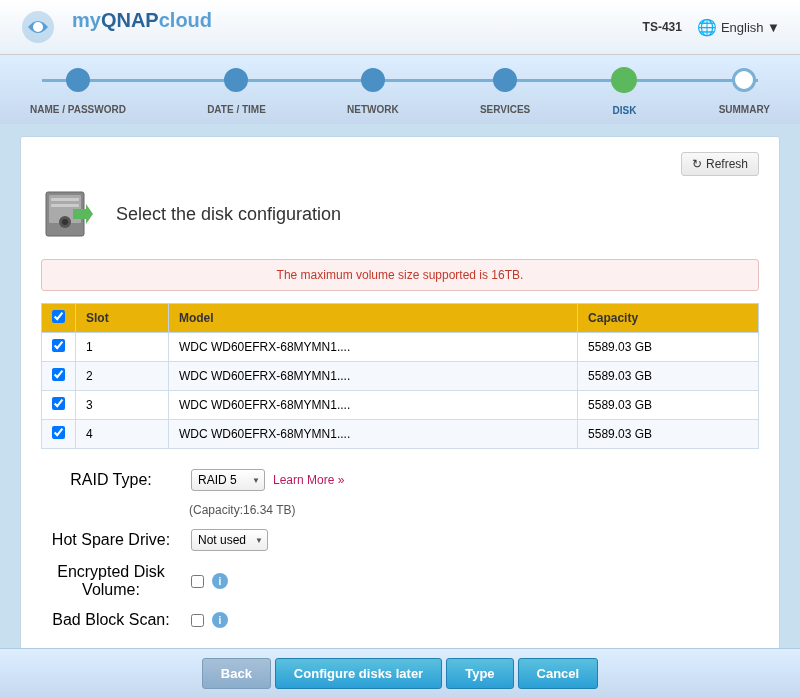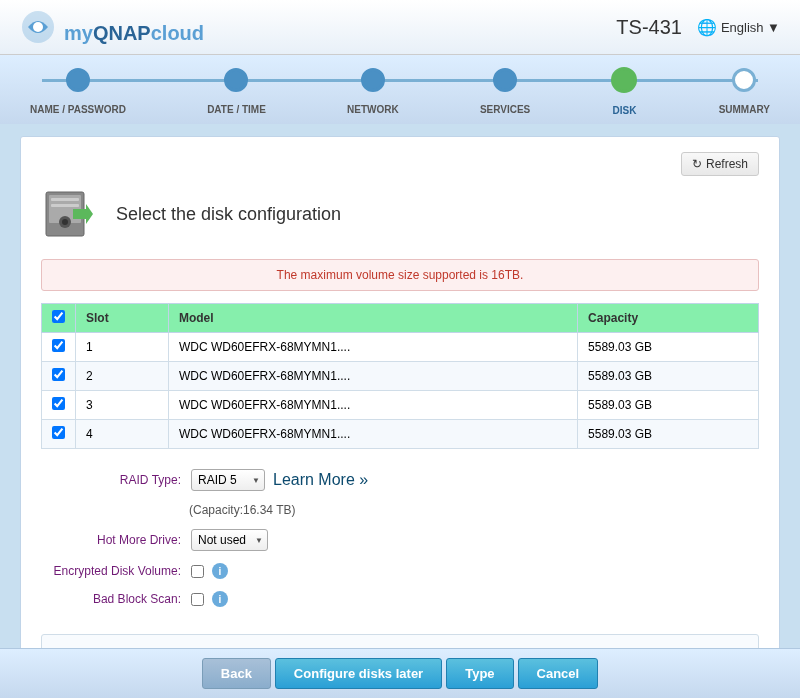--- a/index.html
+++ b/index.html
@@ -17,42 +17,42 @@
       background: linear-gradient(to bottom, #ffffff, #e8f0f8);
       height: 55px;
       display: flex;
       align-items: center;
       justify-content: space-between;
       padding: 0 20px;
       border-bottom: 1px solid #ccc;
     }
     .logo {
       display: flex;
-      align-items: flex-end;
-      gap: 8px;
+      align-items: flex-start;
+      gap: 16px;
     }
     .logo-icon {
       width: 36px;
       height: 36px;
     }
     .logo-text {
       font-size: 20px;
       font-weight: bold;
       color: #2a6496;
     }
     .logo-text span { color: #5a9fd4; }
     .header-right {
       display: flex;
       align-items: center;
       gap: 15px;
     }
     .device-name {
-      font-weight: normal;
+      font-weight: bold;
       color: #333;
-      font-size: 20px;
+      font-size: 12px;
     }
     .lang-selector {
       display: flex;
       align-items: center;
       gap: 4px;
       color: #333;
       font-size: 13px;
       cursor: pointer;
     }
     .globe-icon { color: #555; font-size: 16px; }
@@ -170,21 +170,21 @@
       text-align: center;
     }
 
     
     .disk-table {
       width: 100%;
       border-collapse: collapse;
       margin-bottom: 15px;
     }
     .disk-table th {
-      background: #86efac;
+      background: #eab308;
       border: 1px solid #c0d4e8;
       padding: 6px 10px;
       text-align: left;
       font-weight: bold;
       font-size: 12px;
       color: #333;
     }
     .disk-table td {
       border: 1px solid #d0dde8;
       padding: 6px 10px;
@@ -199,24 +199,24 @@
     .config-options {
       padding: 5px 0;
     }
     .config-row {
       display: flex;
       align-items: center;
       margin-bottom: 12px;
       gap: 10px;
     }
     .config-label {
-      text-align: right;
+      text-align: center;
       width: 140px;
-      color: #701a75;
-      font-size: 12px;
+      color: #000000;
+      font-size: 16px;
       flex-shrink: 0;
     }
     .config-value {
       display: flex;
       align-items: center;
       gap: 8px;
     }
     .select-box {
       padding: 3px 20px 3px 6px;
       border: 1px solid #aaa;
@@ -236,22 +236,22 @@
       content: '▼';
       position: absolute;
       right: 5px;
       top: 50%;
       transform: translateY(-50%);
       font-size: 8px;
       color: #555;
       pointer-events: none;
     }
     .learn-more {
-      color: #0c4a6e;
-      font-size: 16px;
+      color: #be185d;
+      font-size: 12px;
       text-decoration: none;
       cursor: pointer;
     }
     .capacity-note {
       font-size: 12px;
       color: #555;
       margin-left: 148px;
       margin-bottom: 12px;
     }
 
@@ -469,21 +469,21 @@
             <option>Single</option>
           </select>
         </div>
         <a class="learn-more">Learn More »</a>
       </div>
     </div>
 
     <div class="capacity-note">(Capacity:16.34 TB)</div>
 
     <div class="config-row">
-      <div class="config-label">Hot More Drive:</div>
+      <div class="config-label">Hot Spare Drive:</div>
       <div class="config-value">
         <div class="select-wrapper">
           <select class="select-box">
             <option selected="">Not used</option>
           </select>
         </div>
       </div>
     </div>
 
     <div class="config-row">

